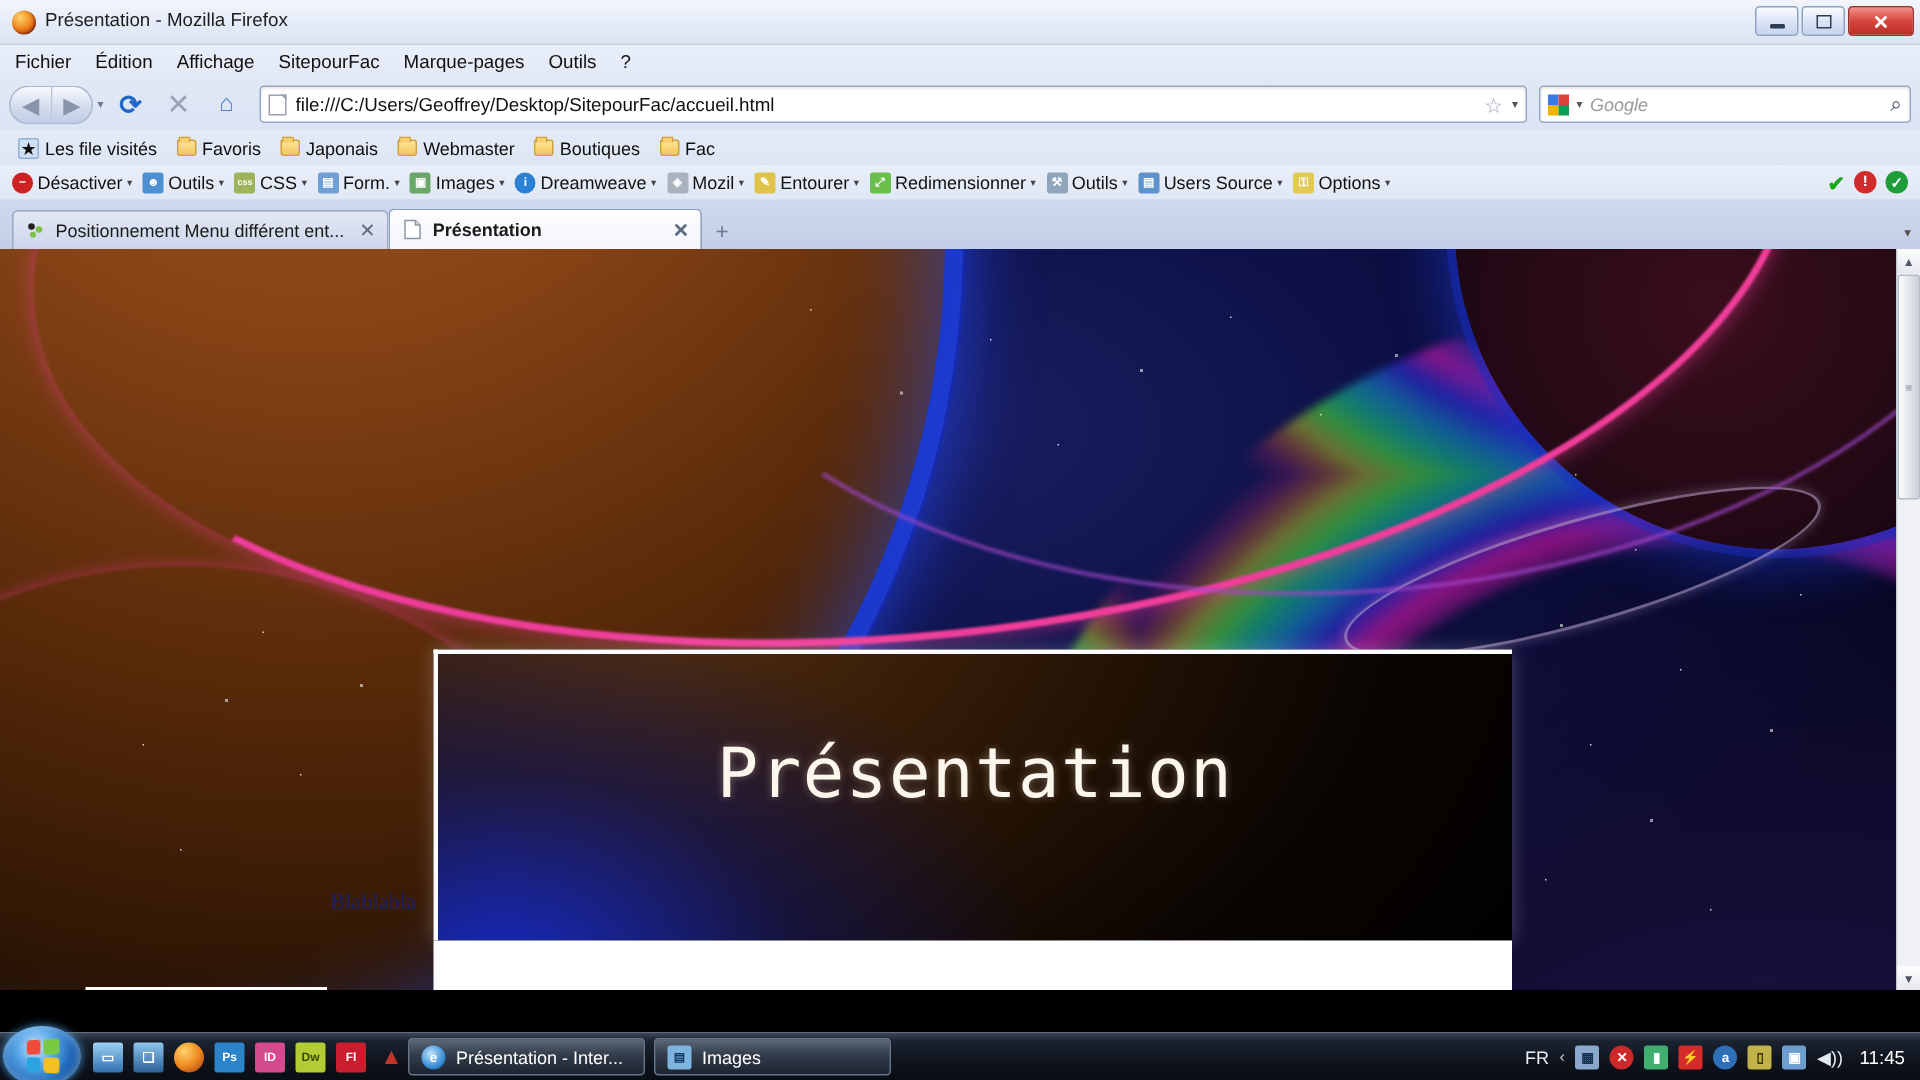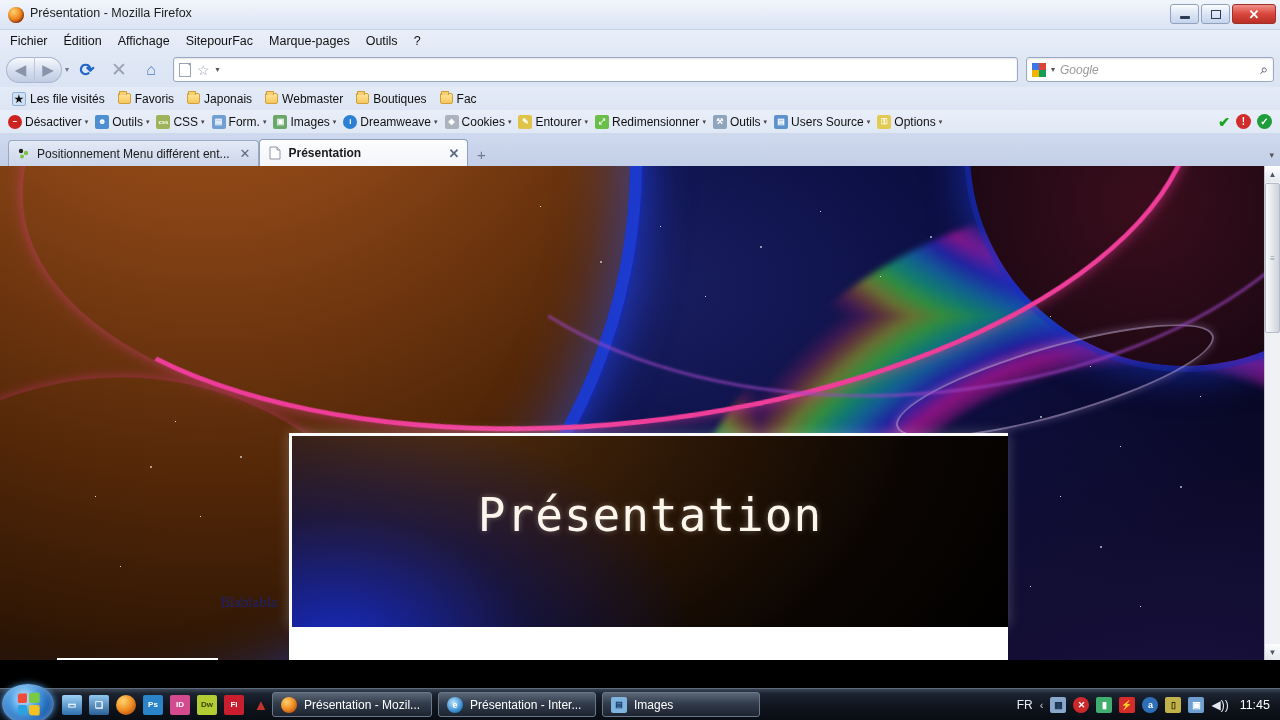--- a/index.html
+++ b/index.html
@@ -340,20 +340,21 @@
         </div>
       <div class="ico-btn">
           <span class="stop">✕</span>
         </div>
       <div class="ico-btn">
           <span class="home">⌂</span>
         </div>
 
       <div class="urlbar">
         <span class="pageicon"></span>
+        <span class="url-text">file:///C:/Users/Geoffrey/Desktop/SitepourFac/accueil.html</span>
         <span class="star">☆</span>
         <span class="caret">▾</span>
       </div>
 
       <div class="searchbar">
         <span class="glogo">
           <i style="background:#3b78e7"></i>
             <i style="background:#dc4437"></i>
             <i style="background:#f3b400"></i>
             <i style="background:#0f9d58"></i>
@@ -417,21 +418,21 @@
         <span class="lbl">Images</span>
         <span class="arr">▾</span>
       </div>
       <div class="dv">
         <span class="dvi" style="background:#2b7fd4;border-radius:50%">i</span>
         <span class="lbl">Dreamweave</span>
         <span class="arr">▾</span>
       </div>
       <div class="dv">
         <span class="dvi" style="background:#aab3be">◈</span>
-        <span class="lbl">Cookies</span>
+        <span class="lbl">Mozil</span>
         <span class="arr">▾</span>
       </div>
       <div class="dv">
         <span class="dvi" style="background:#e0c44a">✎</span>
         <span class="lbl">Entourer</span>
         <span class="arr">▾</span>
       </div>
       <div class="dv">
         <span class="dvi" style="background:#6abf4b">⤢</span>
         <span class="lbl">Redimensionner</span>
@@ -560,24 +561,20 @@
       <span class="qli" style="background:linear-gradient(#8fc6ef,#2a6096)">❏</span>
       <span class="qli" style="border-radius:50%;background:radial-gradient(circle at 35% 30%,#ffd36b,#ef8b22 50%,#9c3407)"></span>
       <span class="qli" style="background:#2b84c9;font-size:8px">Ps</span>
       <span class="qli" style="background:#d44a8e;font-size:8px">ID</span>
       <span class="qli" style="background:#b3cc33;color:#3c4400;font-size:8px">Dw</span>
       <span class="qli" style="background:#c91e2e;font-size:8px">Fl</span>
       <span class="qli" style="background:transparent;color:#c0342c;font-size:15px">▲</span>
     </div>
 
     <div class="tasks">
-      <div class="taskbtn">
-        <span class="qli" style="width:16px;height:16px;border-radius:50%;background:radial-gradient(circle at 35% 30%,#ffd36b,#ef8b22 50%,#9c3407)"></span>
-        <span class="tl">Présentation - Mozil...</span>
-      </div>
       <div class="taskbtn w2">
         <span class="qli" style="width:16px;height:16px;border-radius:50%;background:radial-gradient(circle at 40% 35%,#bfe4fa,#3b8fd4 60%,#14507f)">e</span>
         <span class="tl">Présentation - Inter...</span>
       </div>
       <div class="taskbtn w2">
         <span class="qli" style="width:16px;height:16px;background:#7fb3e0;color:#103a63;font-size:8px">▤</span>
         <span class="tl">Images</span>
       </div>
     </div>
 

